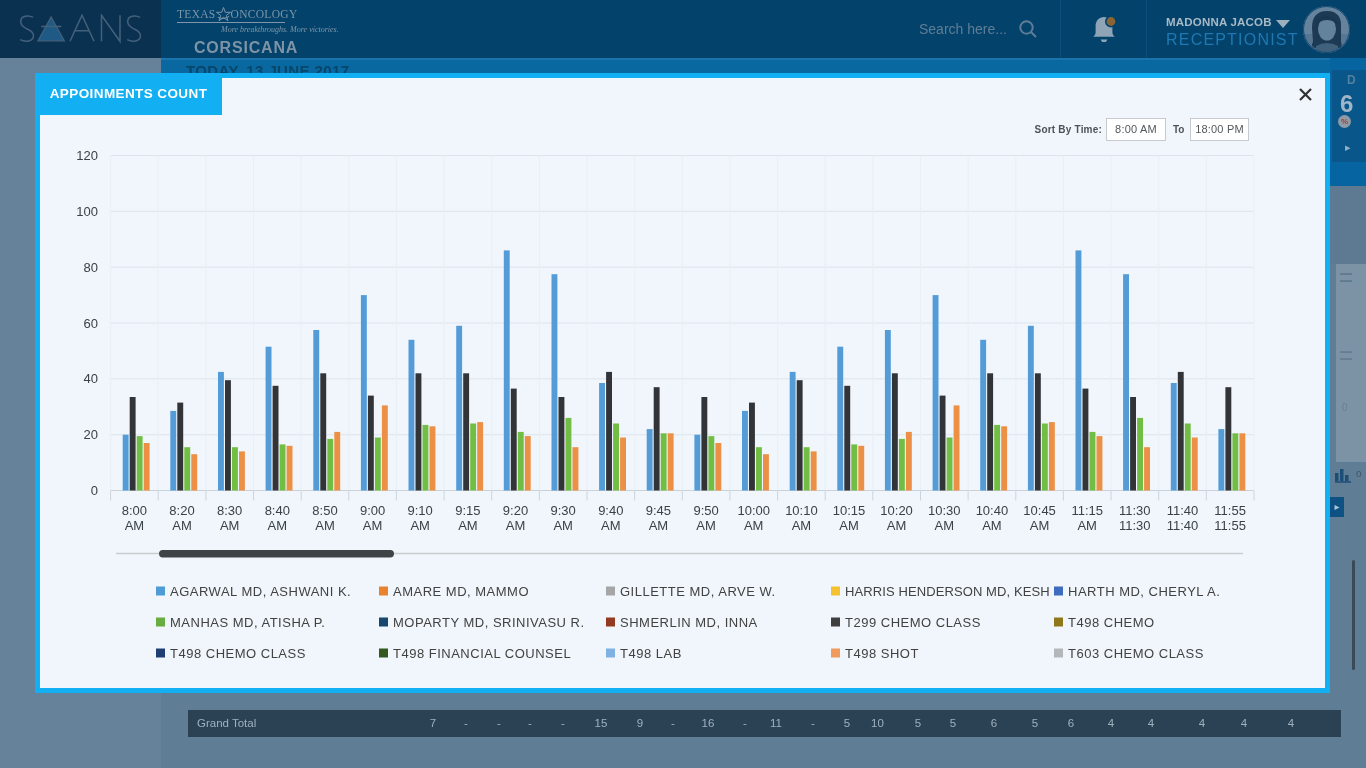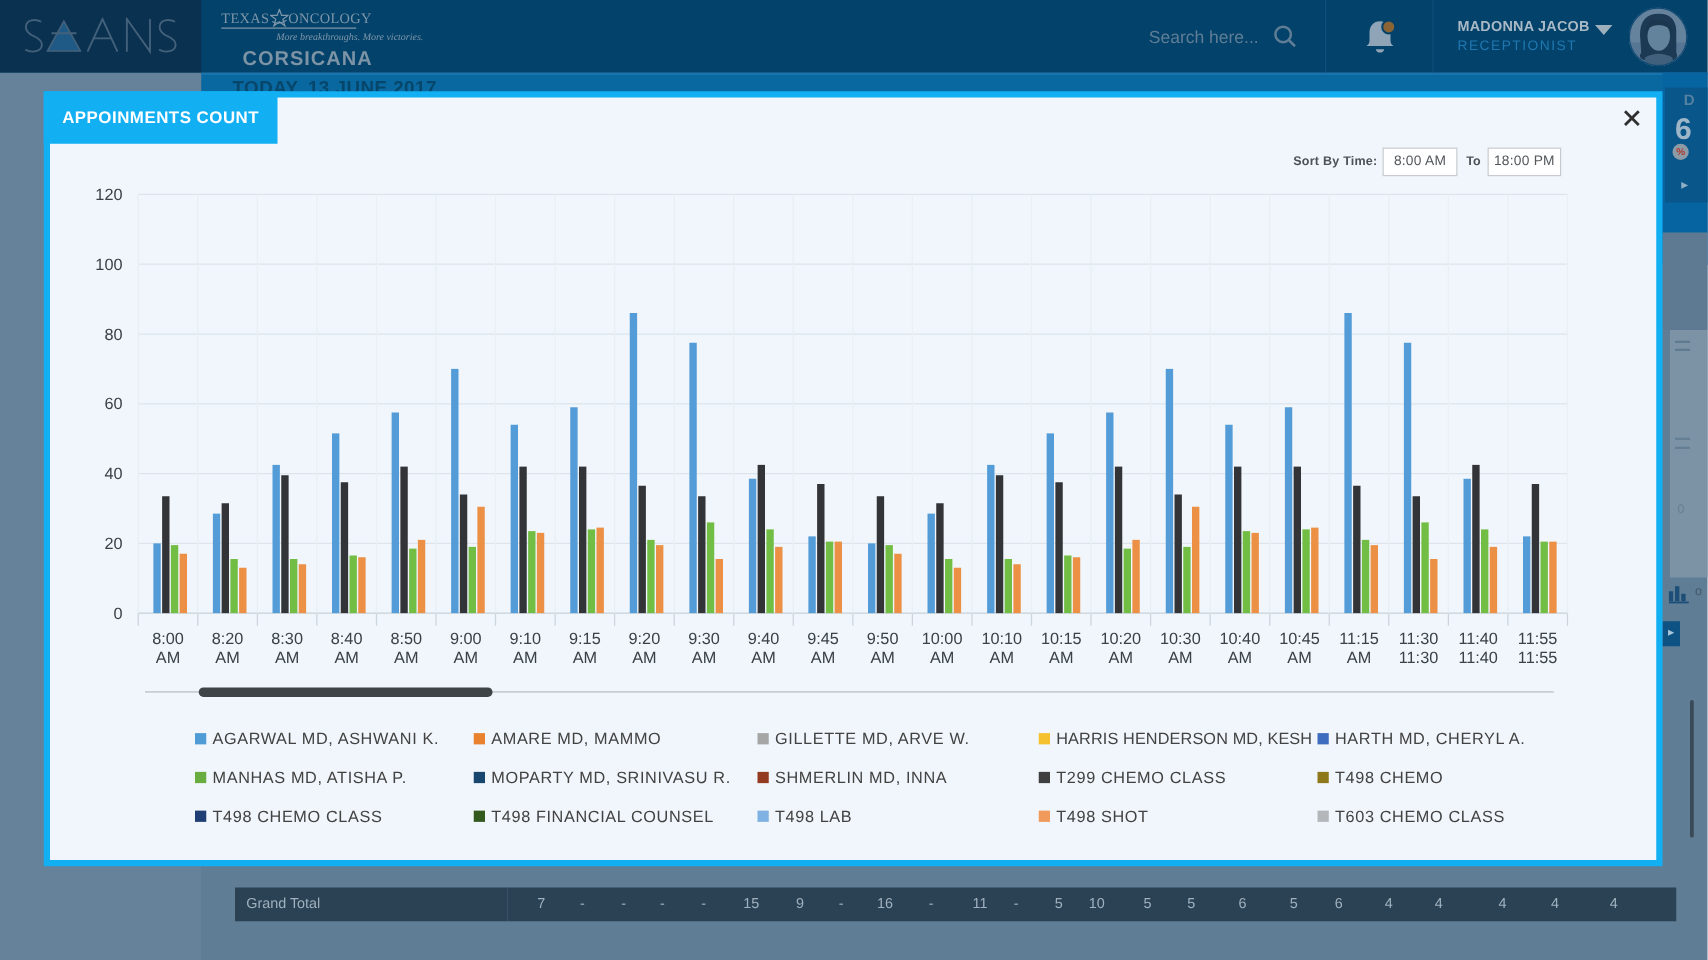--- a/index.html
+++ b/index.html
@@ -48,21 +48,21 @@
   <path d="M13 2 C8 2 4.6 5.8 4.6 11 L4.6 17.5 C4.6 19.5 3.4 20.8 2.2 21.8 L23.8 21.8 C22.6 20.8 21.4 19.5 21.4 17.5 L21.4 11 C21.4 5.8 18 2 13 2 Z" fill="#8FA4B6"></path>
   <path d="M9.6 24.4 A3.5 3.5 0 0 0 16.4 24.4 Z" fill="#8FA4B6"></path>
   <circle cx="20" cy="6.5" r="5.2" fill="#8A6434" stroke="#03426A" stroke-width="1.6"></circle>
 </svg>
 <div class="abs" style="left:1146px;top:0;width:1px;height:58px;background:#0E4E79;"></div>
 
 <div class="abs" style="left:1166px;top:16px;font-size:11.5px;font-weight:bold;letter-spacing:.2px;color:#A9B9C6;">MADONNA JACOB</div>
 <svg class="abs" style="left:1276px;top:20px;" width="14" height="8" viewBox="0 0 14 8">
     <polygon points="0,0 14,0 7,8" fill="#9FB0BD"></polygon>
   </svg>
-<div class="abs" style="left:1166px;top:31px;font-size:11px;letter-spacing:1.2px;color:#1F78B2;">RECEPTIONIST</div>
+<div class="abs" style="left:1166px;top:31px;font-size:16px;letter-spacing:1.2px;color:#1F78B2;">RECEPTIONIST</div>
 
 <svg class="abs" style="left:1303px;top:6px;" width="47" height="47" viewBox="0 0 47 47">
   <defs>
       <clipPath id="av">
         <circle cx="23.5" cy="23.5" r="23.5"></circle>
       </clipPath>
     </defs>
   <g clip-path="url(#av)">
     <rect width="47" height="47" fill="#66839D"></rect>
     <rect x="0" y="28" width="47" height="19" fill="#577693"></rect>
@@ -103,21 +103,21 @@
       <span style="position:absolute;left:17px;top:0;width:20px;text-align:center;">7</span>
       <span style="position:absolute;left:50px;top:0;width:20px;text-align:center;">-</span>
       <span style="position:absolute;left:83px;top:0;width:20px;text-align:center;">-</span>
       <span style="position:absolute;left:114px;top:0;width:20px;text-align:center;">-</span>
       <span style="position:absolute;left:147px;top:0;width:20px;text-align:center;">-</span>
       <span style="position:absolute;left:185px;top:0;width:20px;text-align:center;">15</span>
       <span style="position:absolute;left:224px;top:0;width:20px;text-align:center;">9</span>
       <span style="position:absolute;left:257px;top:0;width:20px;text-align:center;">-</span>
       <span style="position:absolute;left:292px;top:0;width:20px;text-align:center;">16</span>
       <span style="position:absolute;left:329px;top:0;width:20px;text-align:center;">-</span>
-      <span style="position:absolute;left:364px;top:0;width:20px;text-align:right;">11</span>
+      <span style="position:absolute;left:364px;top:0;width:20px;text-align:left;">11</span>
       <span style="position:absolute;left:397px;top:0;width:20px;text-align:center;">-</span>
       <span style="position:absolute;left:431px;top:0;width:20px;text-align:center;">5</span>
       <span style="position:absolute;left:465px;top:0;width:20px;text-align:left;">10</span>
       <span style="position:absolute;left:502px;top:0;width:20px;text-align:center;">5</span>
       <span style="position:absolute;left:537px;top:0;width:20px;text-align:center;">5</span>
       <span style="position:absolute;left:578px;top:0;width:20px;text-align:center;">6</span>
       <span style="position:absolute;left:619px;top:0;width:20px;text-align:center;">5</span>
       <span style="position:absolute;left:655px;top:0;width:20px;text-align:center;">6</span>
       <span style="position:absolute;left:695px;top:0;width:20px;text-align:center;">4</span>
       <span style="position:absolute;left:735px;top:0;width:20px;text-align:center;">4</span>

